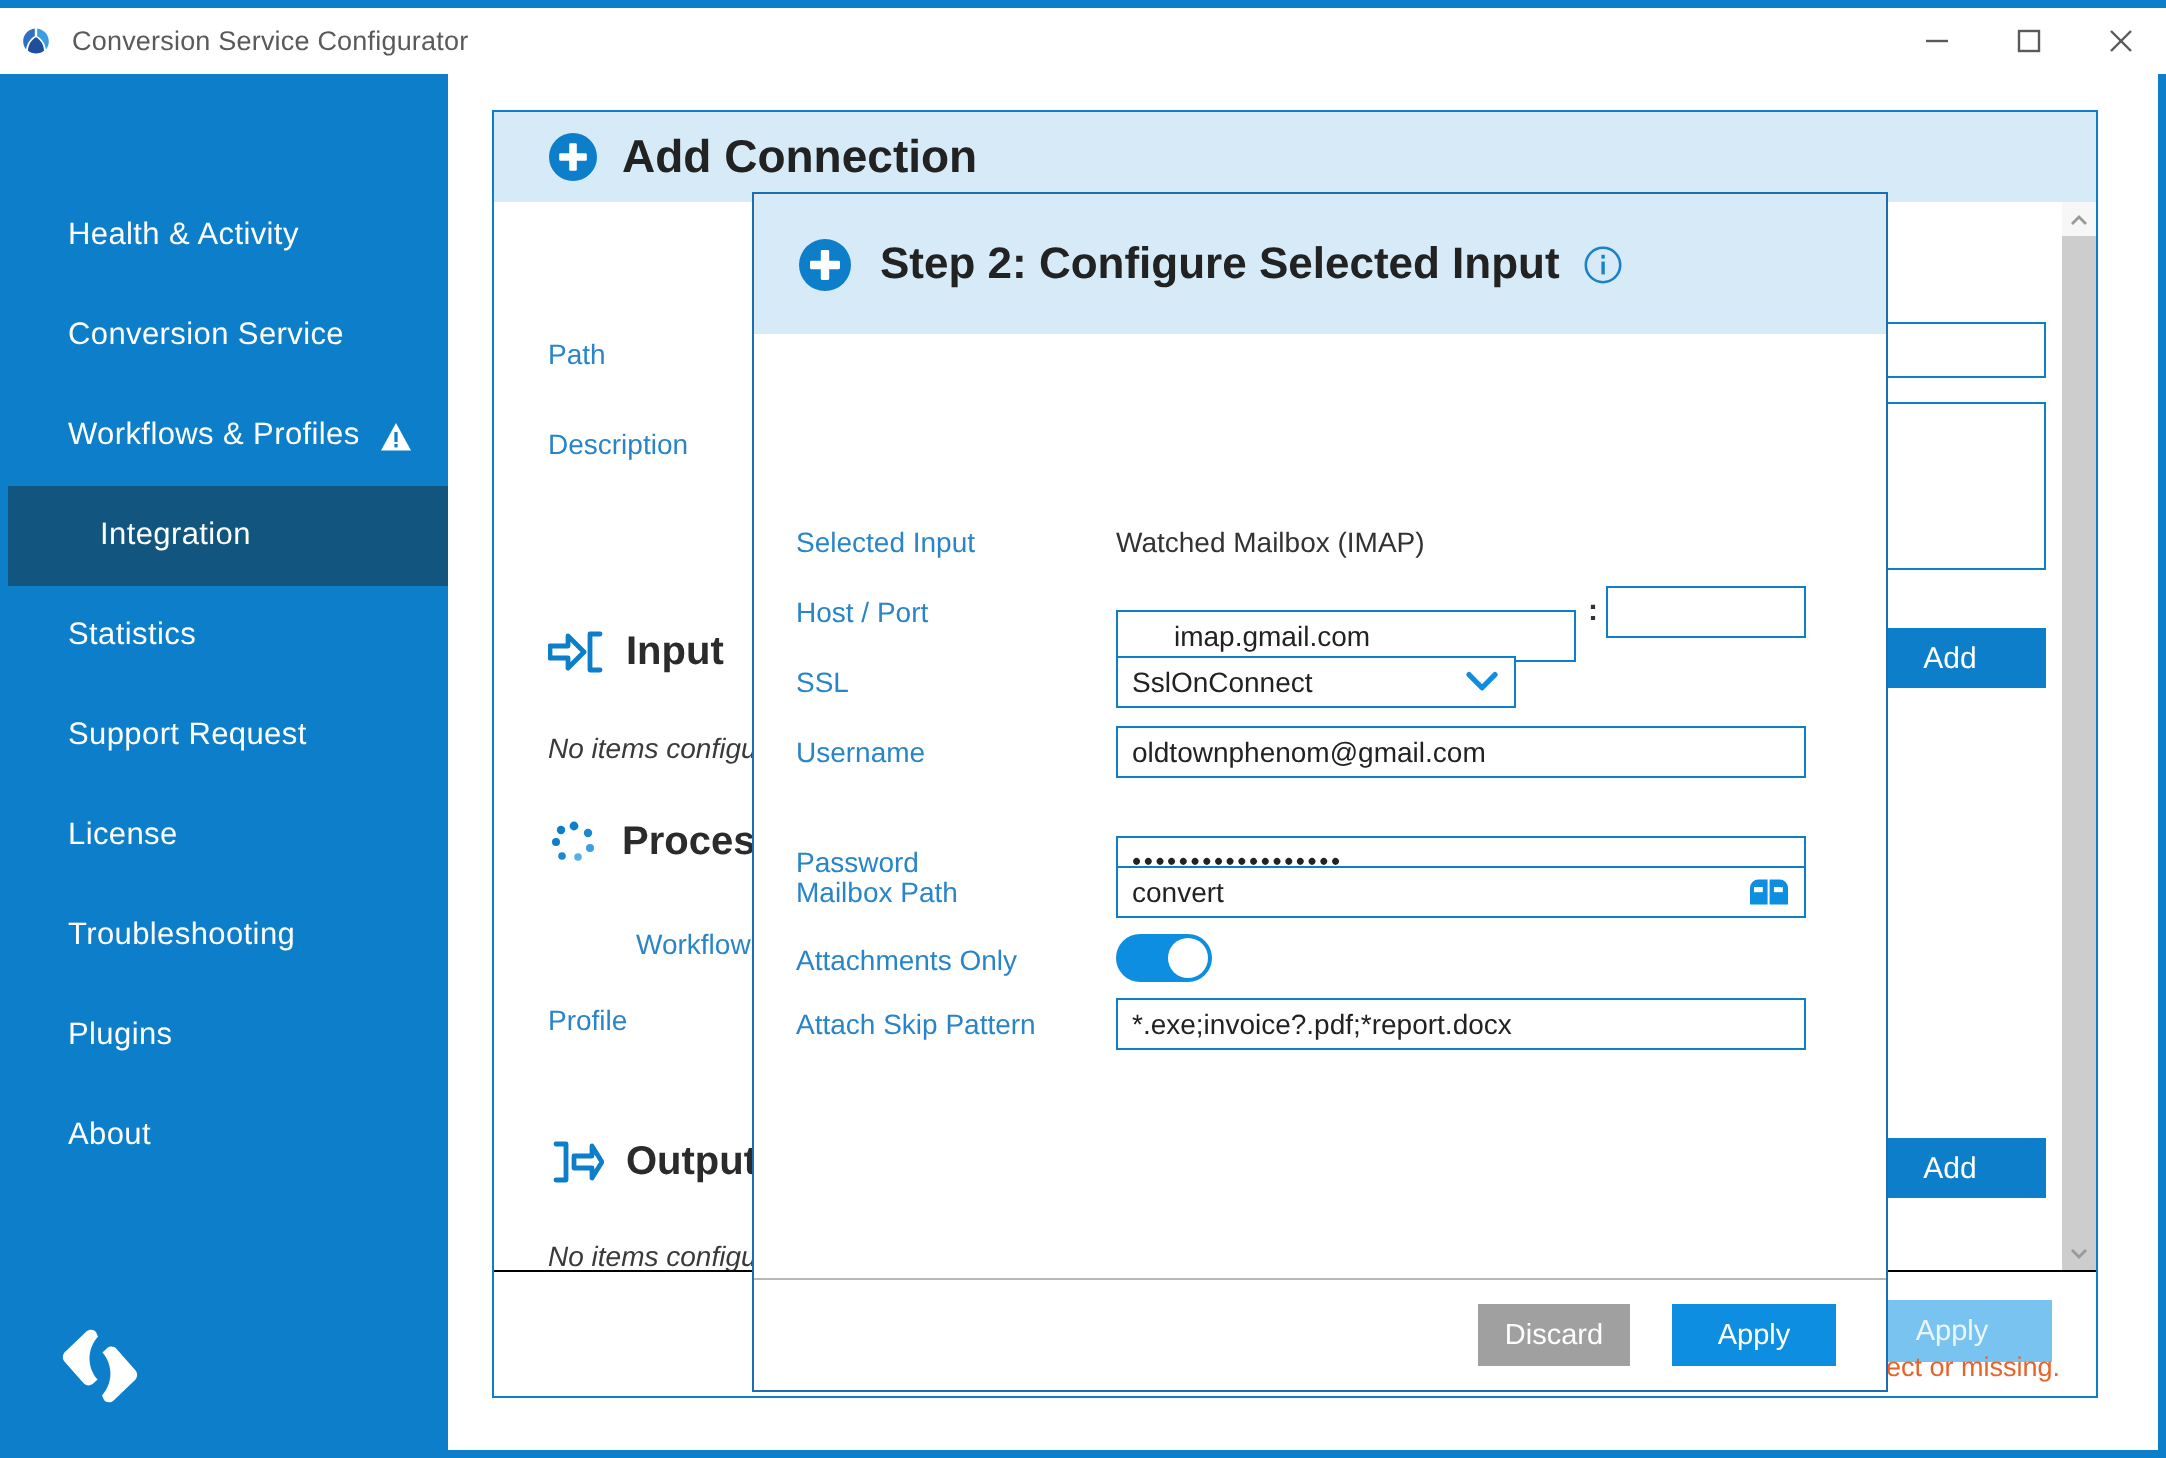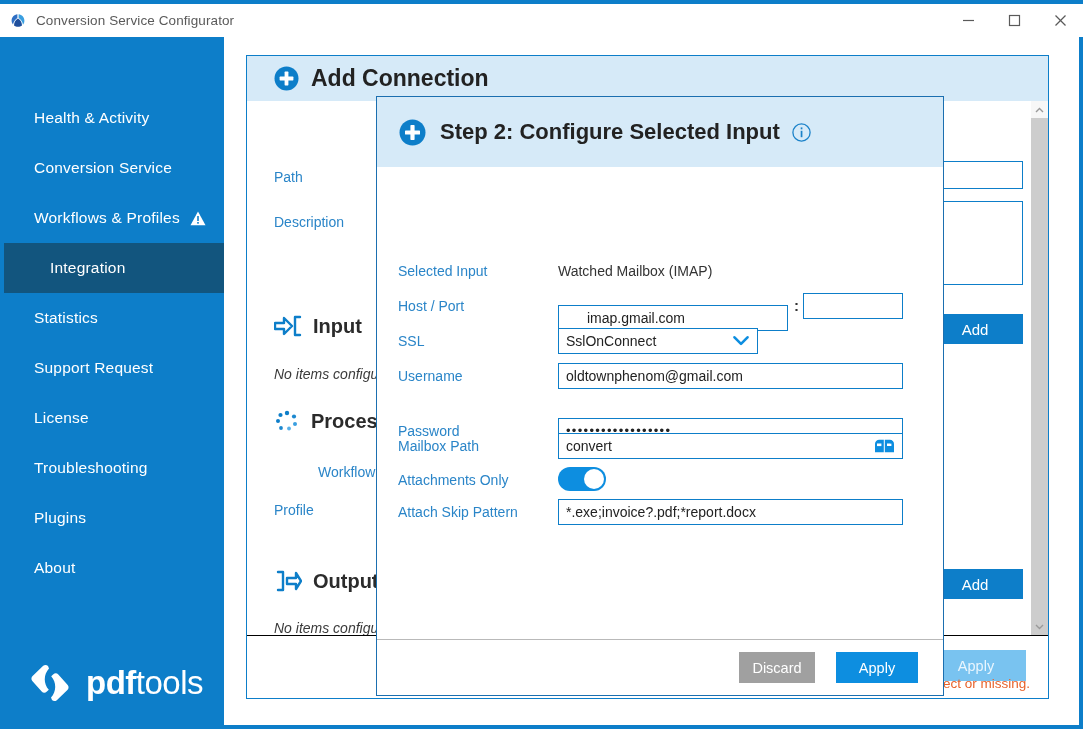--- a/index.html
+++ b/index.html
@@ -272,23 +272,20 @@
         <span>About</span>
       </div>
     </div>
 
     <div id="brand">
       <span class="logomark">
         <svg width="48" height="48" viewBox="0 0 48 48">
           <path d="M22 7c-1.2-1.4-3.4-1.5-4.8-.2L6.6 16.9c-1.4 1.3-1.6 3.5-.3 5l9.4 10.6c1.3 1.5 3.5 1.6 4.9.3l2.2-2c-5.4-6.1-5.4-15.3.2-21.4L22 7z" fill="#ffffff"></path>
           <path d="M26 41c1.2 1.4 3.4 1.5 4.8.2l10.6-10.1c1.4-1.3 1.6-3.5.3-5l-9.4-10.6c-1.3-1.5-3.5-1.6-4.9-.3l-2.2 2c5.4 6.1 5.4 15.3-.2 21.4l1 2.4z" fill="#ffffff"></path>
         </svg>
-      </span>
-      <span class="wordmark">
-        <b>pdf</b><span>tools</span>
       </span>
     </div>
   </div>
 
   <div id="content">
     <div id="pane">
 
       <div id="paneHeader">
         <span class="plus">
           <svg width="25" height="25" viewBox="0 0 25 25">

